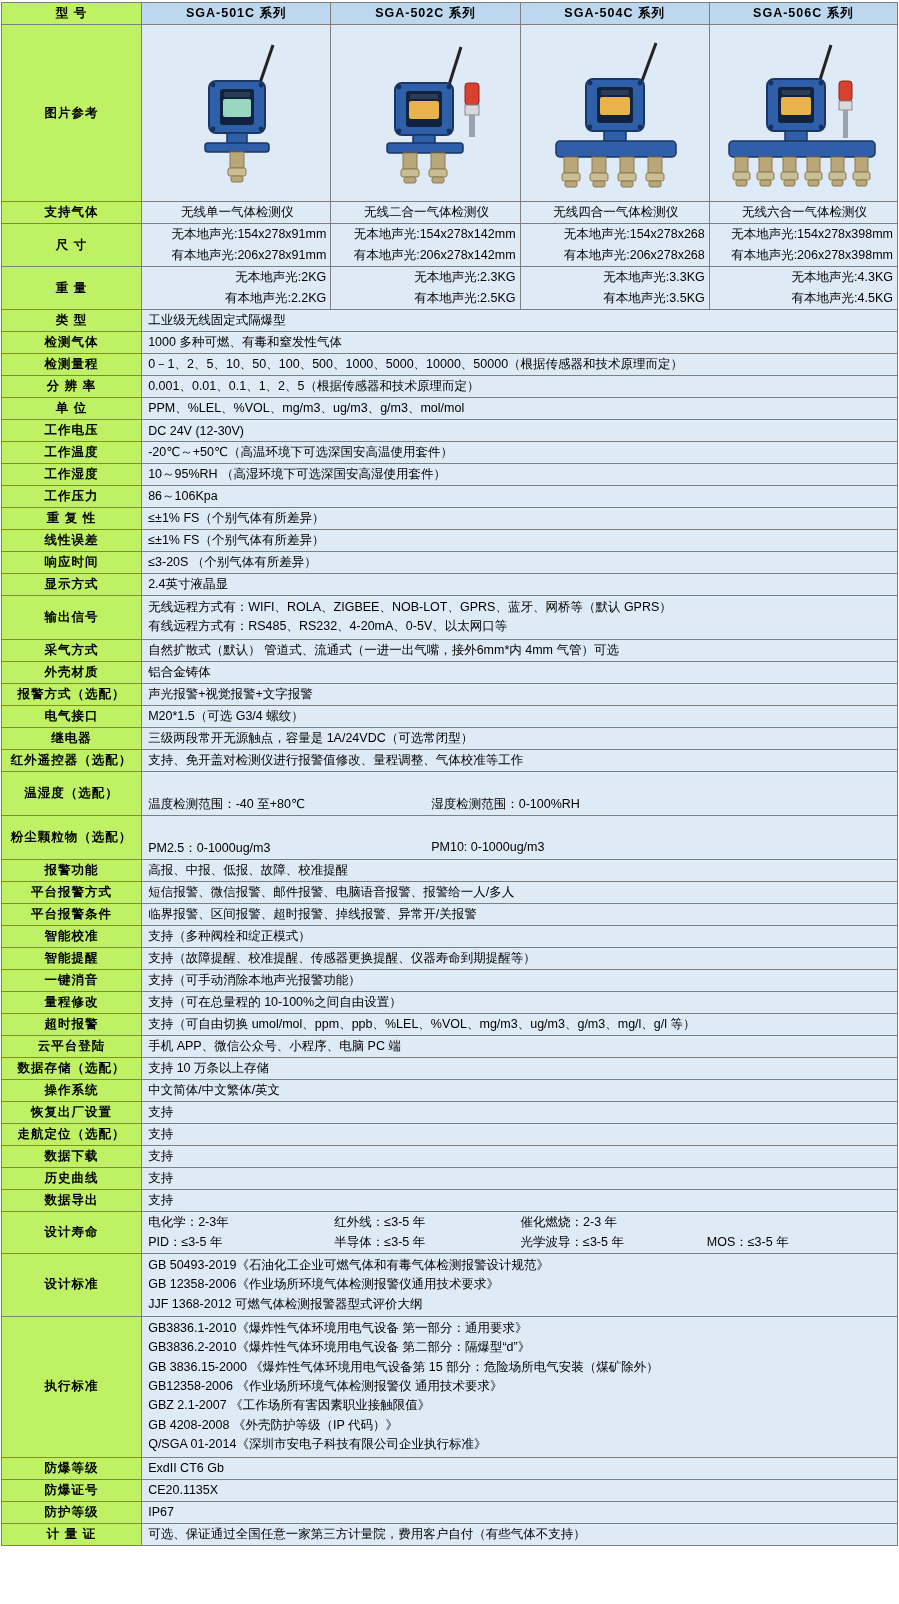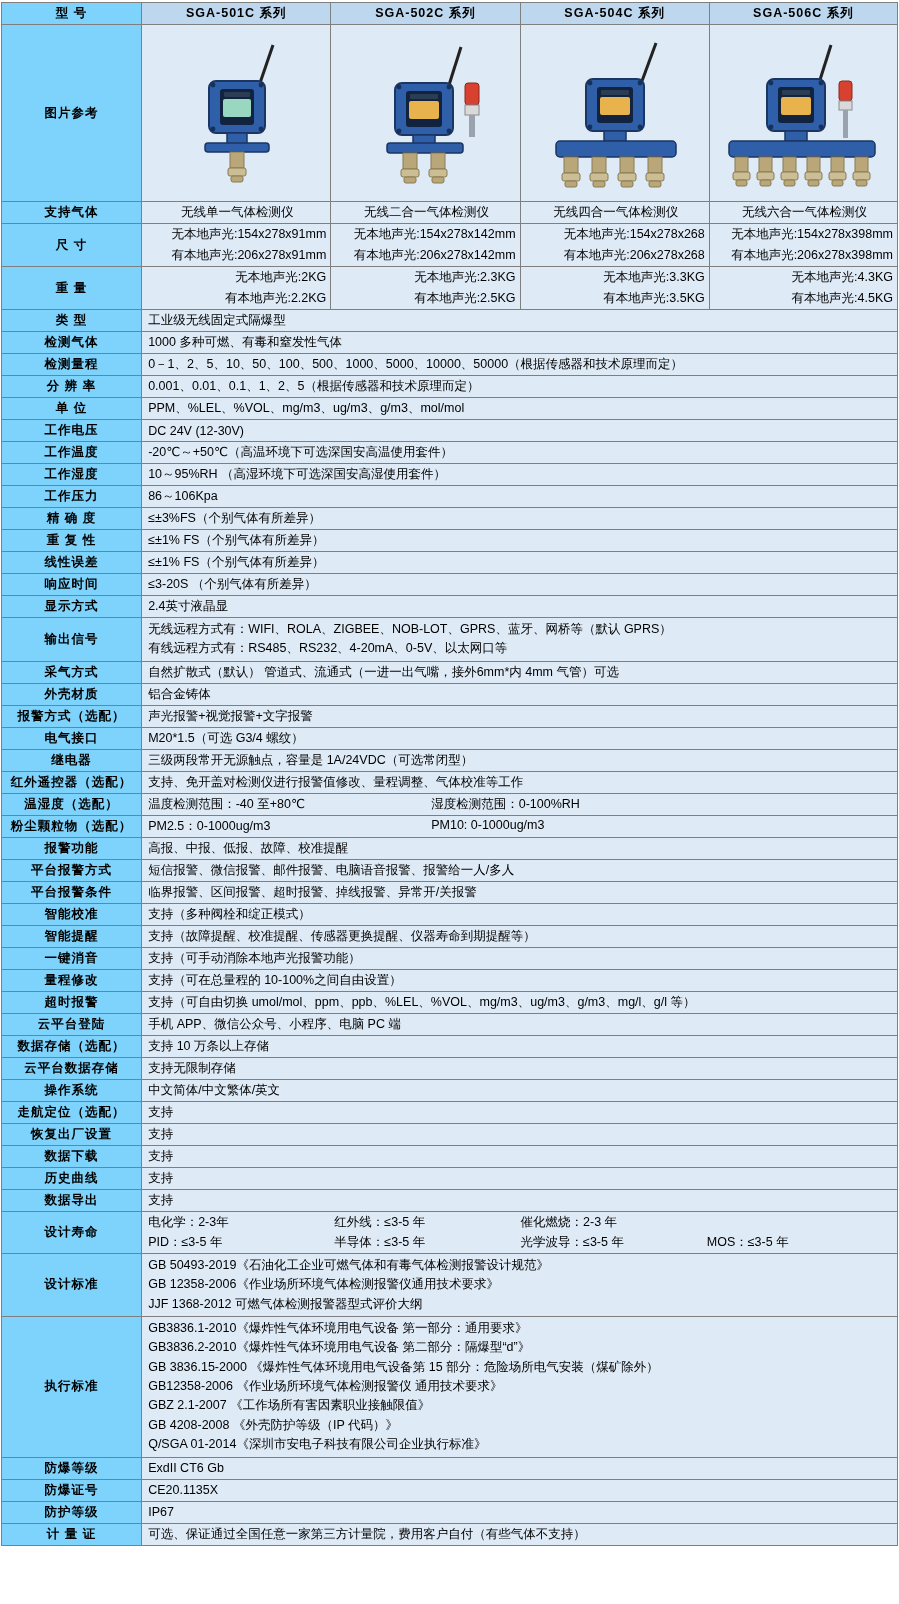--- a/index.html
+++ b/index.html
@@ -1,26 +1,26 @@
 <!DOCTYPE html>
 <html><head>
 <meta charset="utf-8">
 <style>
   html,body{margin:0;padding:0;background:#fff;}
   body{font-family:"Liberation Sans","DejaVu Sans",sans-serif;}
   .sheet{width:899px;margin:0 auto;background:#fff;}
   table{border-collapse:collapse;width:897px;margin:2px 1px 0 1px;table-layout:fixed;}
   td{border:1px solid #7f7f7f;font-size:12.5px;color:#000;vertical-align:middle;padding:2px 4px;}
-  .lbl{background:#7dd3fc;text-align:center;font-weight:bold;letter-spacing:1px;width:140px;}
+  .lbl{background:#bef264;text-align:center;font-weight:bold;letter-spacing:1px;width:140px;}
   .val{background:#deeaf6;text-align:left;padding-left:6px;}
   .hdr{background:#bdd7ee;text-align:center;font-weight:bold;letter-spacing:1px;}
   .ctr{text-align:center;}
   .two{display:flex;flex-direction:column;gap:4px;align-items:flex-end;}
   .cols{display:flex;}
-  .cols>div{white-space:nowrap;}
+  .cols>div{white-space:nowrap;margin-top:22px;}
   .pwr{display:flex;flex-direction:column;gap:3px;}
   .pwrrow{display:flex;}
   .pwrrow>div{width:25%;}
   .imgcell{background:#deeaf6;padding:0;height:176px;text-align:center;}
   .multi div{line-height:1.55;}
   
   .dev{position:relative;width:100%;height:176px;}
   .svgwrap{position:absolute;inset:0;display:flex;align-items:center;justify-content:center;}
 </style>
 </head>
@@ -304,24 +304,20 @@
   </tr>
   <tr>
     <td class="lbl">工作湿度</td>
     <td class="val" colspan="4">10～95%RH  （高湿环境下可选深国安高湿使用套件）</td>
   </tr>
   <tr>
     <td class="lbl">工作压力</td>
     <td class="val" colspan="4">86～106Kpa</td>
   </tr>
   <tr>
-    <td class="lbl">精 确 度</td>
-    <td class="val" colspan="4">≤±3%FS（个别气体有所差异）</td>
-  </tr>
-  <tr>
     <td class="lbl">重 复 性</td>
     <td class="val" colspan="4">≤±1% FS（个别气体有所差异）</td>
   </tr>
   <tr>
     <td class="lbl">线性误差</td>
     <td class="val" colspan="4">≤±1% FS（个别气体有所差异）</td>
   </tr>
   <tr>
     <td class="lbl">响应时间</td>
     <td class="val" colspan="4">≤3-20S  （个别气体有所差异）</td>
@@ -419,33 +415,29 @@
   </tr>
   <tr>
     <td class="lbl">云平台登陆</td>
     <td class="val" colspan="4">手机 APP、微信公众号、小程序、电脑 PC 端</td>
   </tr>
   <tr>
     <td class="lbl">数据存储（选配）</td>
     <td class="val" colspan="4">支持 10 万条以上存储</td>
   </tr>
   <tr>
-    <td class="lbl">云平台数据存储</td>
-    <td class="val" colspan="4">支持无限制存储</td>
-  </tr>
-  <tr>
     <td class="lbl">操作系统</td>
     <td class="val" colspan="4">中文简体/中文繁体/英文</td>
   </tr>
   <tr>
+    <td class="lbl">恢复出厂设置</td>
+    <td class="val" colspan="4">支持</td>
+  </tr>
+  <tr>
     <td class="lbl">走航定位（选配）</td>
-    <td class="val" colspan="4">支持</td>
-  </tr>
-  <tr>
-    <td class="lbl">恢复出厂设置</td>
     <td class="val" colspan="4">支持</td>
   </tr>
   <tr>
     <td class="lbl">数据下载</td>
     <td class="val" colspan="4">支持</td>
   </tr>
   <tr>
     <td class="lbl">历史曲线</td>
     <td class="val" colspan="4">支持</td>
   </tr>

